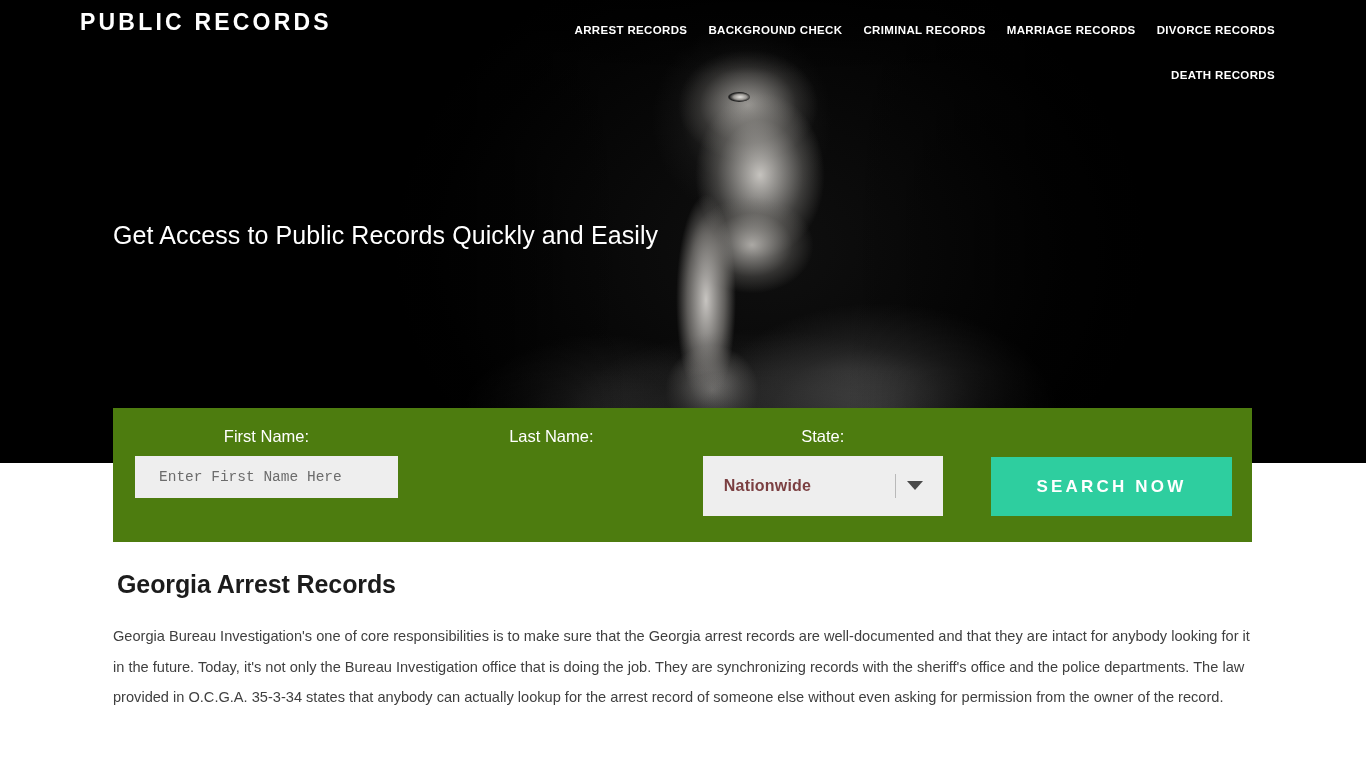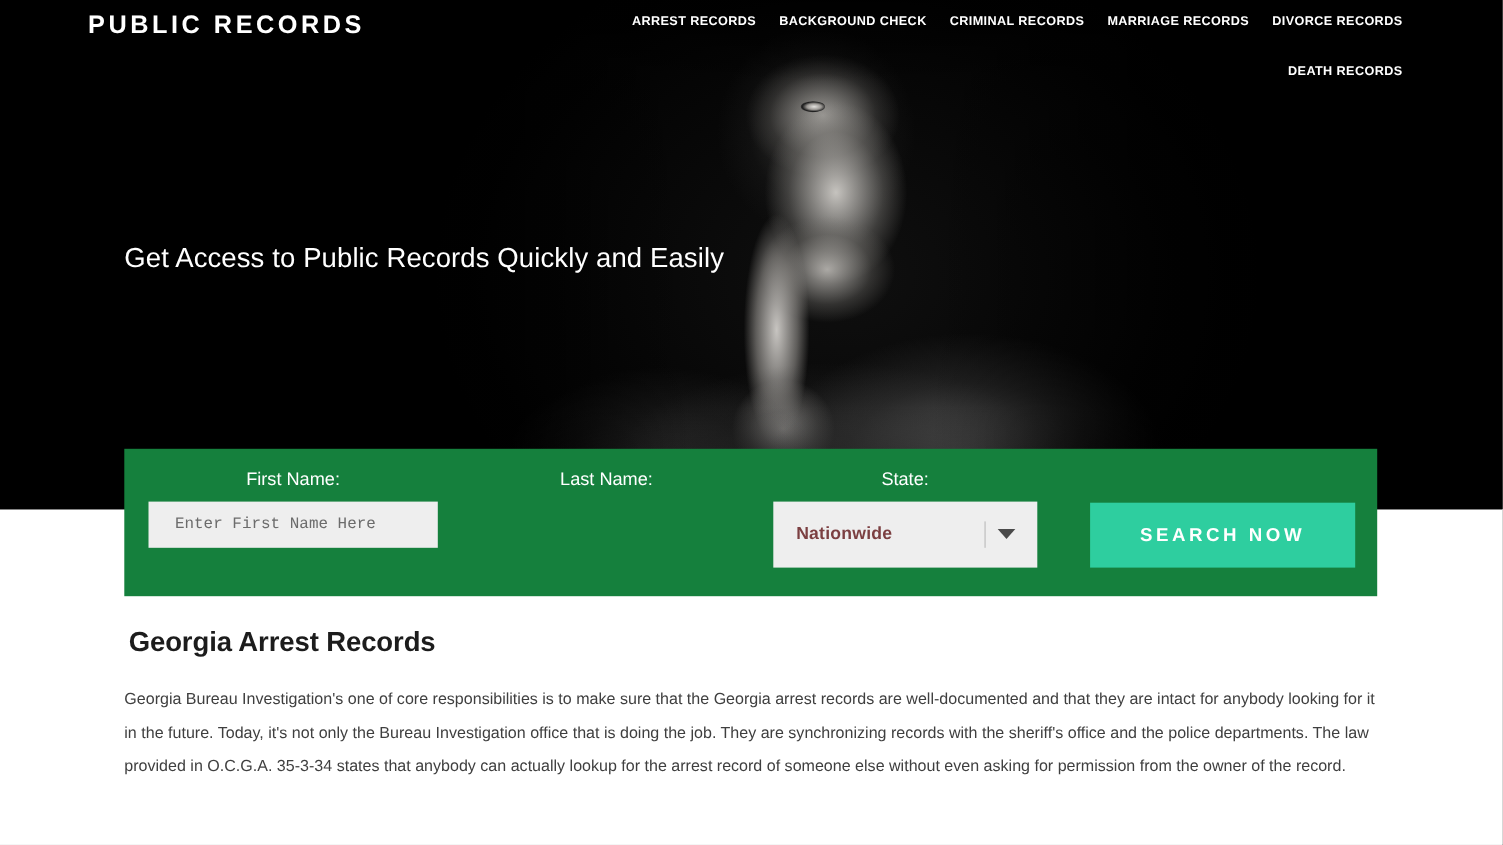--- a/index.html
+++ b/index.html
@@ -87,21 +87,21 @@
     letter-spacing: 3.2px;
     line-height: 45px;
     white-space: nowrap;
   }
   .nav {
     display: flex;
     flex-wrap: wrap;
     justify-content: flex-end;
     align-items: flex-start;
     max-width: 770px;
-    padding-top: 6px;
+    padding-top: 16px;
   }
   .nav-item {
     color: #ffffff;
     font-size: 11.5px;
     font-weight: bold;
     letter-spacing: .35px;
     line-height: 28px;
     white-space: nowrap;
     margin-left: 21px;
     text-decoration: none;
@@ -124,21 +124,21 @@
     white-space: nowrap;
   }
 
   
   .search-panel {
     position: absolute;
     left: 113px;
     top: 408px;
     width: 1139px;
     height: 134px;
-    background: #15803d;
+    background: #4d7c0f;
     z-index: 6;
     padding: 18px 20px 0 22px;
     display: flex;
     align-items: flex-start;
   }
   .field {
     display: flex;
     flex-direction: column;
     align-items: center;
   }

